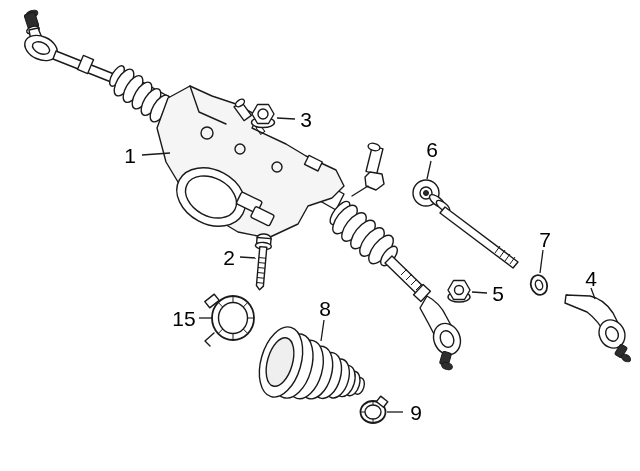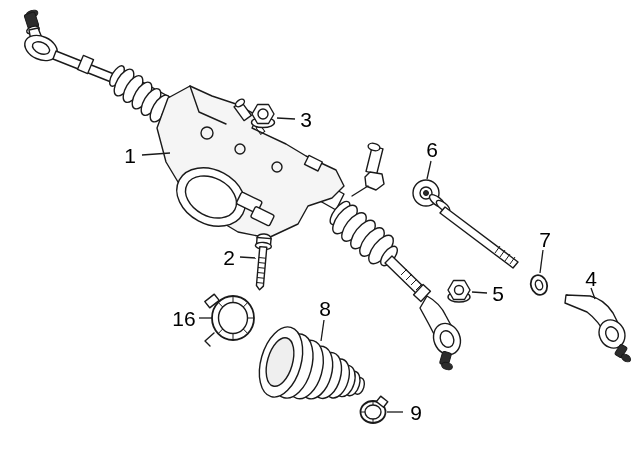--- a/index.html
+++ b/index.html
@@ -203,15 +203,15 @@
 
   <div class="callout" style="left:130px;top:155px">1</div>
   <div class="callout" style="left:229px;top:257px">2</div>
   <div class="callout" style="left:306px;top:119px">3</div>
   <div class="callout" style="left:591px;top:278px">4</div>
   <div class="callout" style="left:498px;top:293px">5</div>
   <div class="callout" style="left:432px;top:149px">6</div>
   <div class="callout" style="left:545px;top:239px">7</div>
   <div class="callout" style="left:325px;top:308px">8</div>
   <div class="callout" style="left:416px;top:412px">9</div>
-  <div class="callout" style="left:184px;top:318px">16</div>
+  <div class="callout" style="left:184px;top:318px">15</div>
 
 </div>
 
 </body></html>

